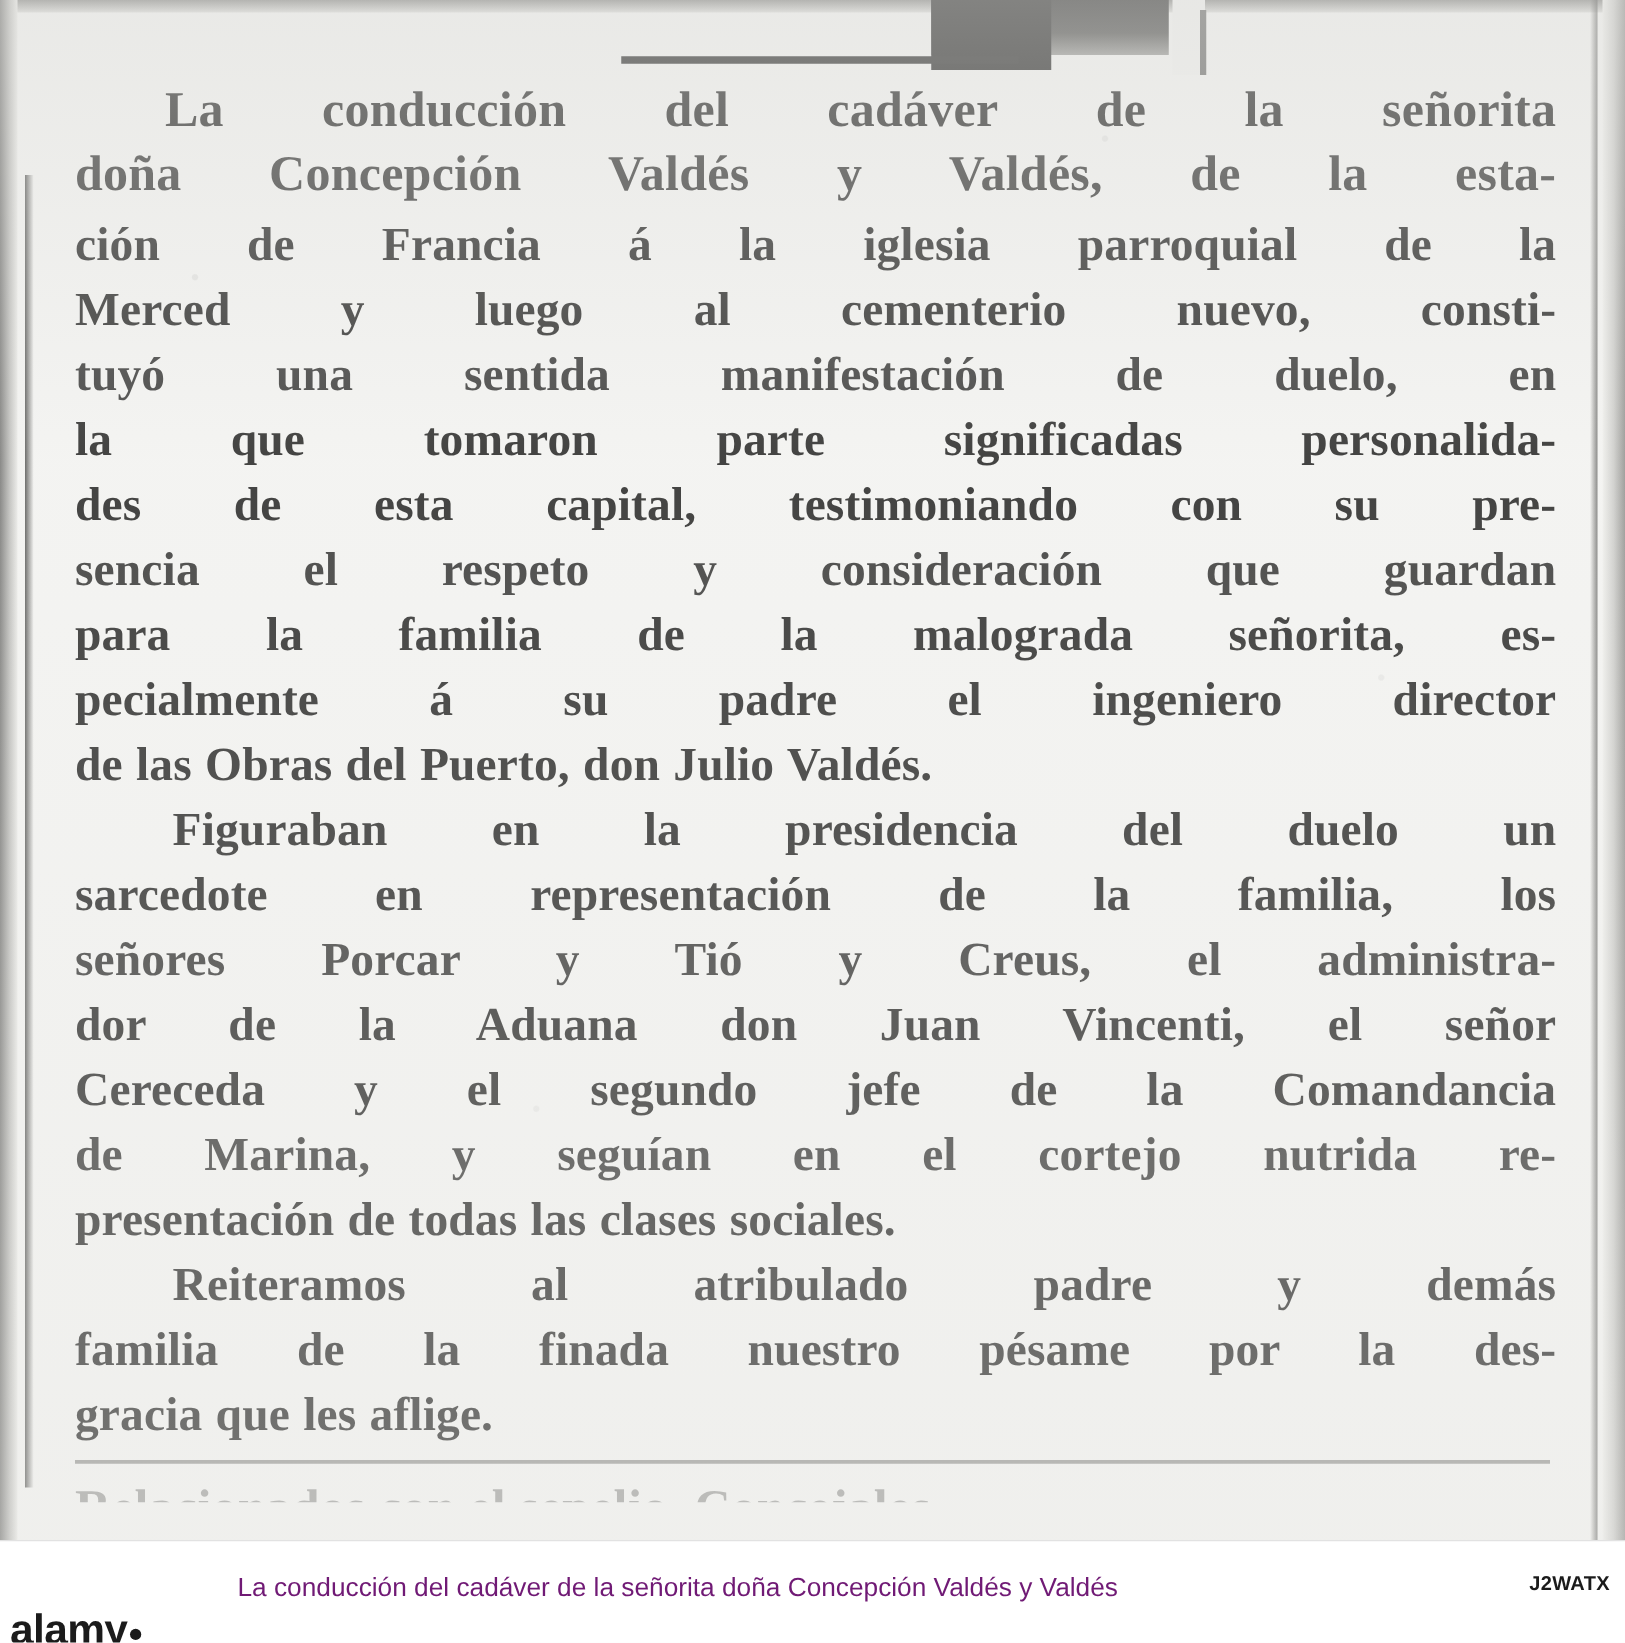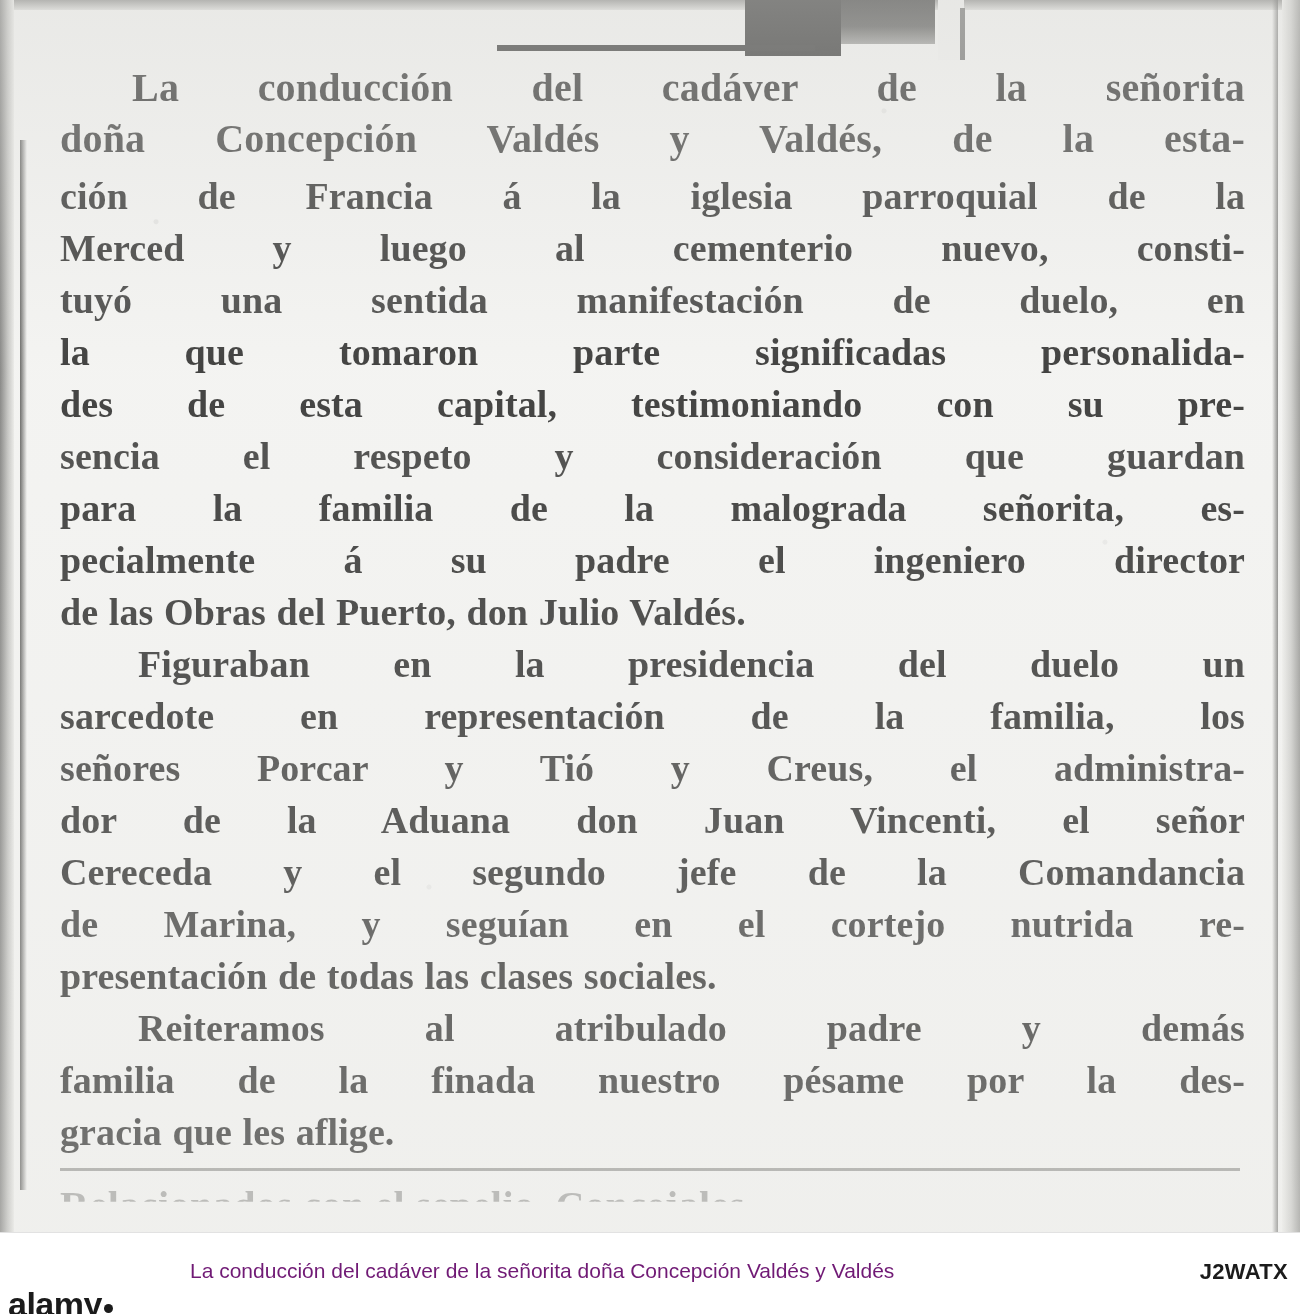--- a/index.html
+++ b/index.html
@@ -261,21 +261,21 @@
     font-size: 21px;
     color: #701a75;
     white-space: nowrap;
   }
   .footer-id {
     position: absolute;
     right: 12px;
     top: 26px;
     font-family: "Liberation Sans", sans-serif;
     font-weight: 700;
-    font-size: 22px;
+    font-size: 16px;
     color: #1b1b1b;
     letter-spacing: .3px;
   }
 </style>
 </head>
 <body>
 
 <div class="page">
 
   <div class="clipping">

